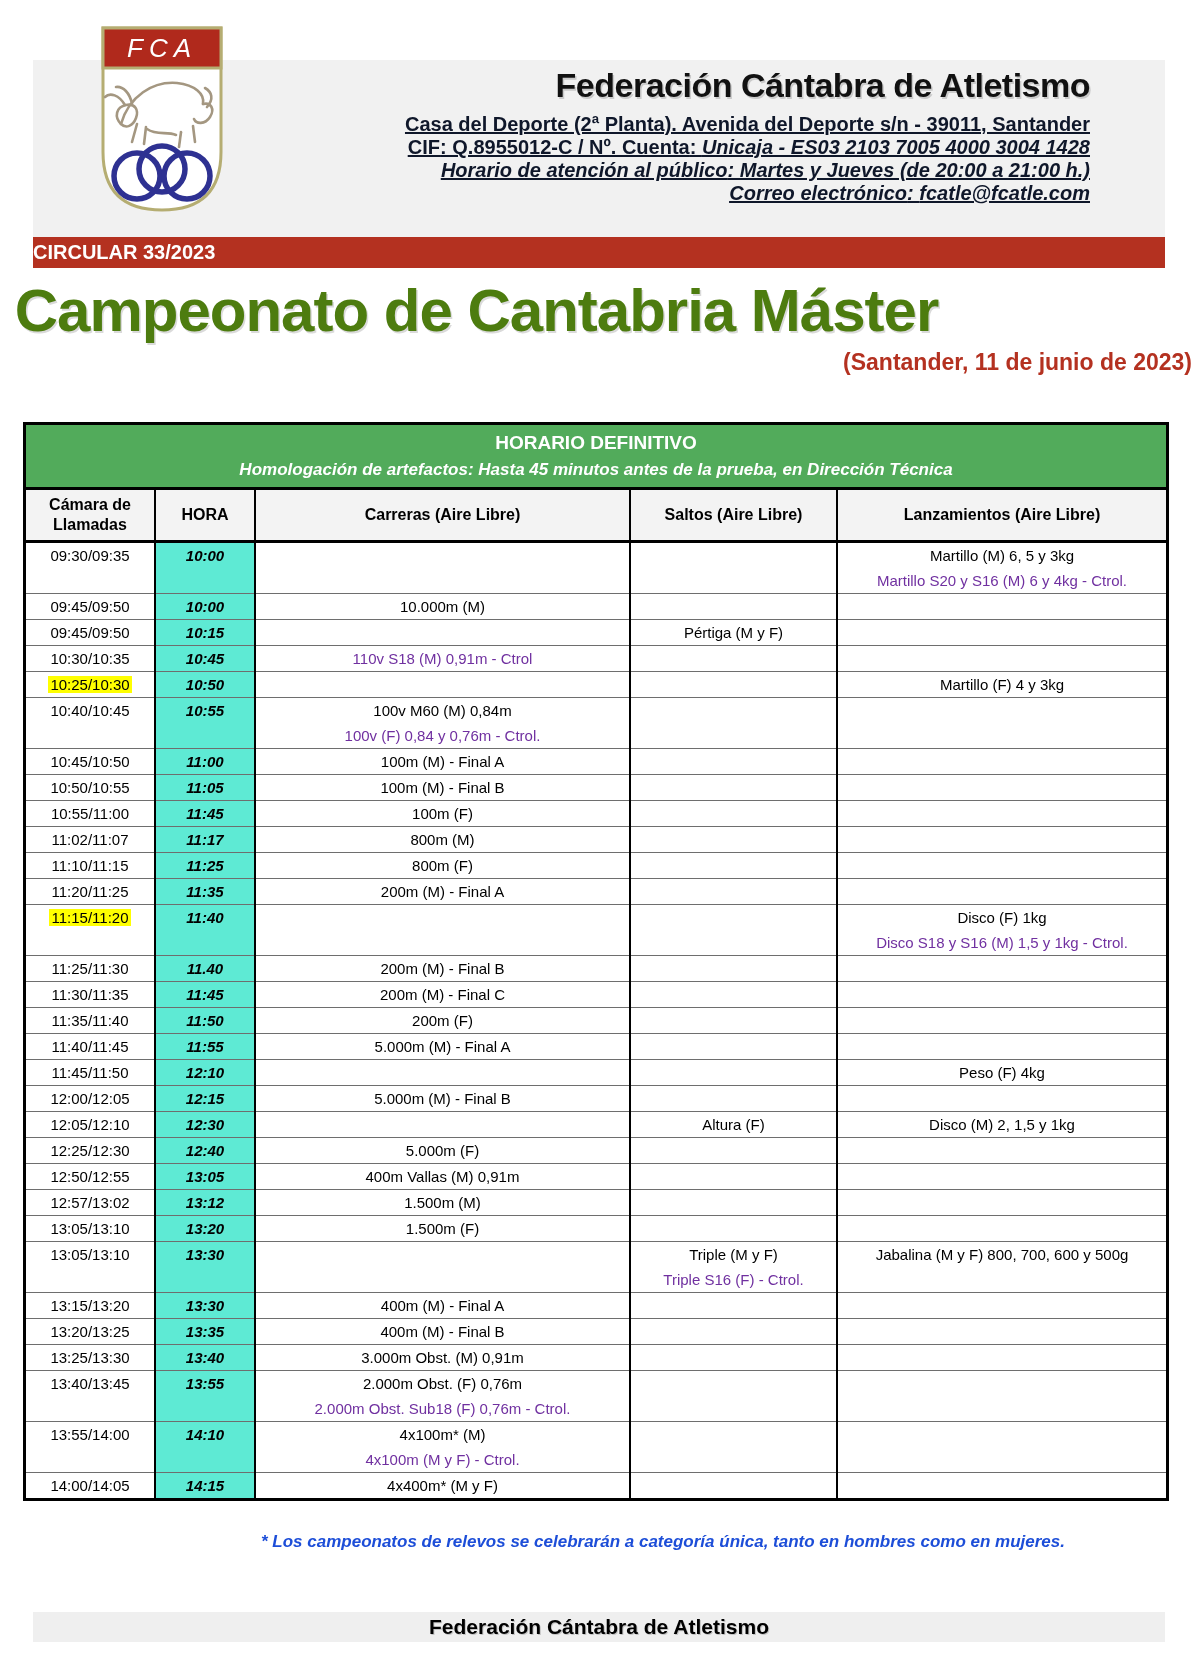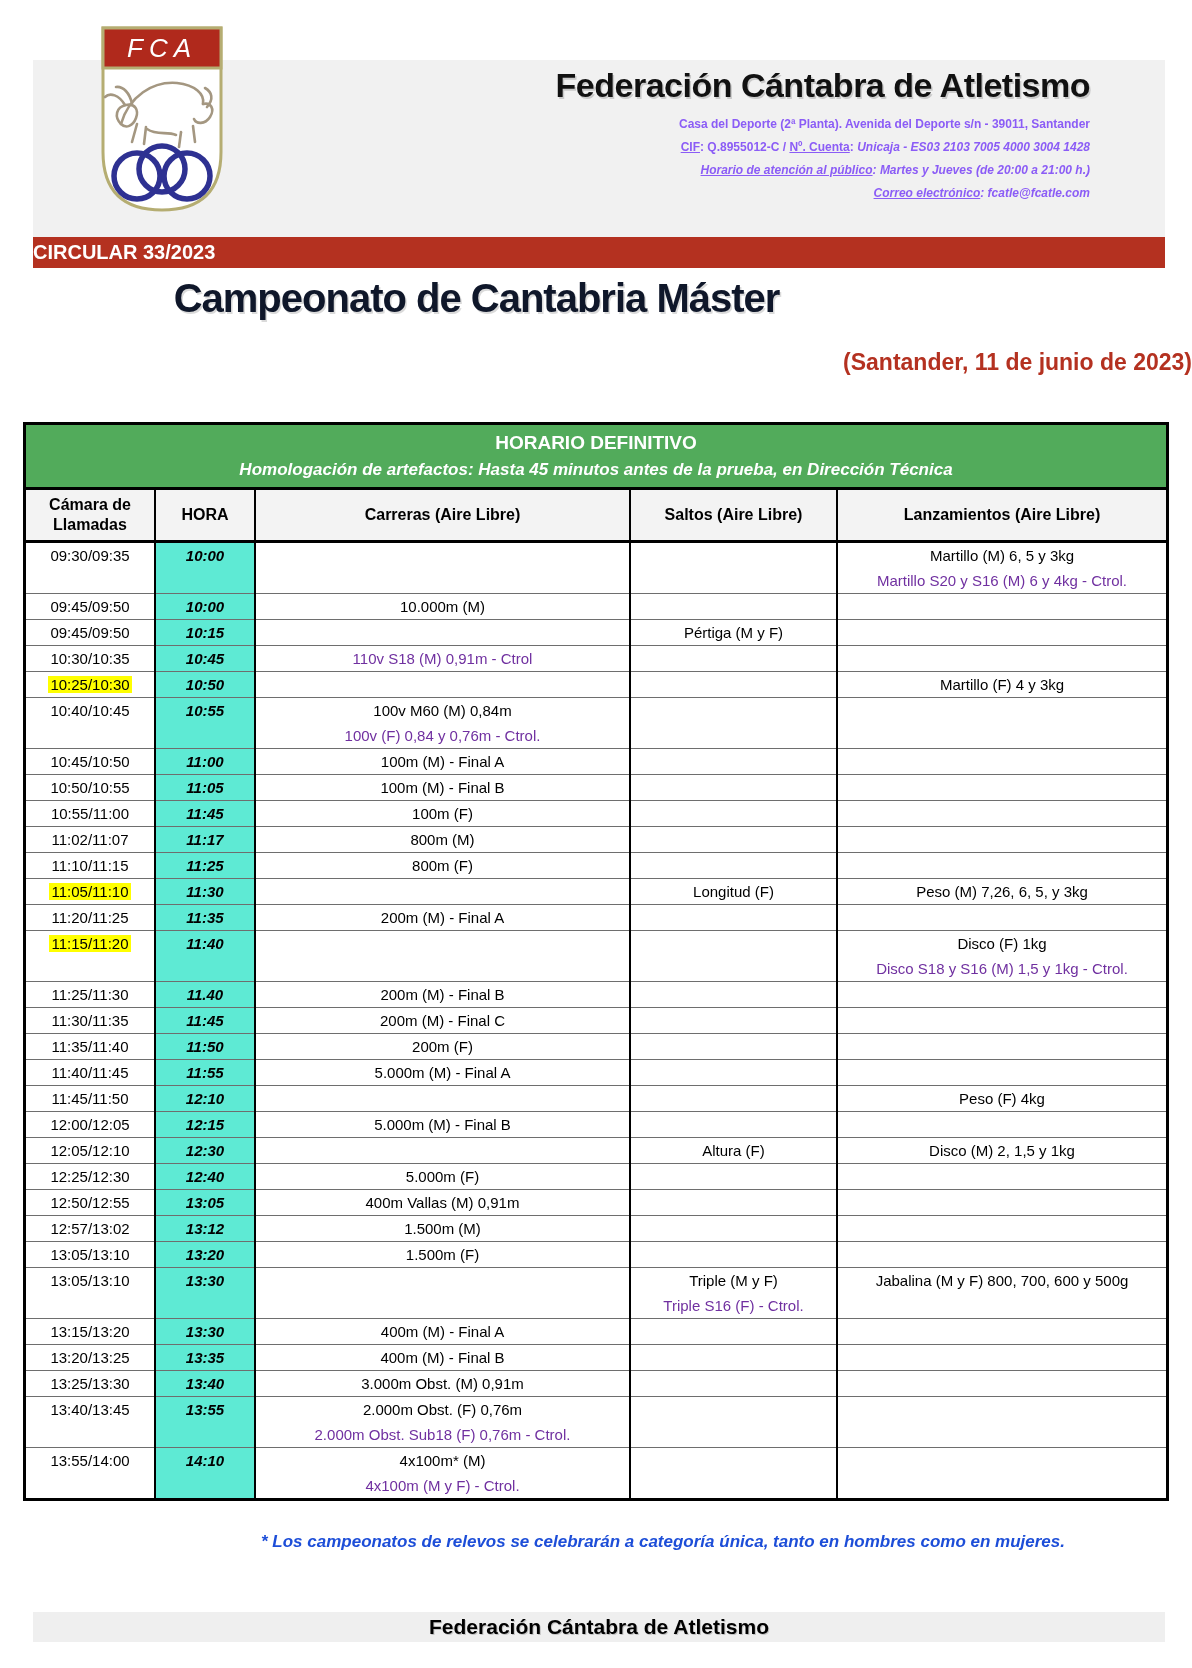--- a/index.html
+++ b/index.html
@@ -6,28 +6,28 @@
   body{
     width:1192px;height:1668px;position:relative;background:#ffffff;
     font-family:"Liberation Sans",sans-serif;color:#000;overflow:hidden;
   }
   
   .gray-band{position:absolute;left:33px;top:60px;width:1132px;height:177px;background:#f1f1f1;}
   .logo{position:absolute;left:99px;top:24px;width:126px;height:190px;}
   .header-text{position:absolute;right:102px;top:66px;width:720px;text-align:right;}
   .org-name{font-size:34px;font-weight:bold;color:#111;margin:0 0 8px 0;
     text-shadow:1.5px 1.5px 0 rgba(130,130,130,.35);letter-spacing:-0.5px;}
-  .addr-line{font-size:12px;font-weight:bold;line-height:23px;color:#8b5cf6;}
+  .addr-line{font-size:20px;font-weight:bold;line-height:23px;color:#0f172a;text-decoration:underline;}
   .u{text-decoration:underline;}
   .i{font-style:italic;}
   .circular-bar{position:absolute;left:33px;top:237px;width:1132px;height:31px;background:#b43120;
     color:#fff;font-weight:bold;font-size:20px;text-align:left;line-height:31px;}
   
-  .doc-title{position:absolute;left:0;top:276px;width:953px;text-align:center;color:#0f172a;
-    font-size:40px;font-weight:bold;letter-spacing:-1px;text-shadow:1.5px 1.5px 0 rgba(150,150,150,.35);}
+  .doc-title{position:absolute;left:0;top:276px;width:953px;text-align:center;color:#4d7c0f;
+    font-size:60px;font-weight:bold;letter-spacing:-1px;text-shadow:1.5px 1.5px 0 rgba(150,150,150,.35);}
   .doc-subtitle{position:absolute;left:0;top:349px;width:1192px;text-align:right;color:#b43120;
     font-size:23px;font-weight:bold;}
   
   .schedule{position:absolute;left:23px;top:422px;width:1140px;border:3px solid #000;}
   .green-head{background:#52ab5b;color:#fff;text-align:center;border-bottom:3px solid #000;
     padding:4px 16px;}
   .green-head .gh-title{font-size:19px;font-weight:bold;line-height:28px;}
   .green-head .gh-sub{font-size:17px;font-style:italic;font-weight:bold;line-height:26px;}
   table.sched{width:100%;border-collapse:collapse;table-layout:fixed;}
   table.sched th{background:#f3f3f3;font-size:16px;font-weight:bold;line-height:20px;
@@ -209,31 +209,20 @@
         <tr>
           <td class="c-cam"><span>11:10/11:15</span></td>
           <td class="c-hora">11:25</td>
           <td>
             <div>800m (F)</div>
           </td>
           <td></td>
           <td></td>
         </tr>
         <tr>
-          <td class="c-cam"><span class="hl">11:05/11:10</span></td>
-          <td class="c-hora">11:30</td>
-          <td></td>
-          <td>
-            <div>Longitud (F)</div>
-          </td>
-          <td>
-            <div>Peso (M) 7,26, 6, 5, y 3kg</div>
-          </td>
-        </tr>
-        <tr>
           <td class="c-cam"><span>11:20/11:25</span></td>
           <td class="c-hora">11:35</td>
           <td>
             <div>200m (M) - Final A</div>
           </td>
           <td></td>
           <td></td>
         </tr>
         <tr>
           <td class="c-cam"><span class="hl">11:15/11:20</span></td>
@@ -394,20 +383,29 @@
           </td>
           <td></td>
           <td></td>
         </tr>
         <tr>
           <td class="c-cam"><span>13:55/14:00</span></td>
           <td class="c-hora">14:10</td>
           <td>
             <div>4x100m* (M)</div>
             <div class="ctrl">4x100m (M y F) - Ctrol.</div>
+          </td>
+          <td></td>
+          <td></td>
+        </tr>
+        <tr>
+          <td class="c-cam"><span>14:00/14:05</span></td>
+          <td class="c-hora">14:15</td>
+          <td>
+            <div>4x400m* (M y F)</div>
           </td>
           <td></td>
           <td></td>
         </tr>
       </tbody>
   </table>
 </div>
 
 <div class="footnote">* Los campeonatos de relevos se celebrarán a categoría única, tanto en hombres como en mujeres.</div>
 

